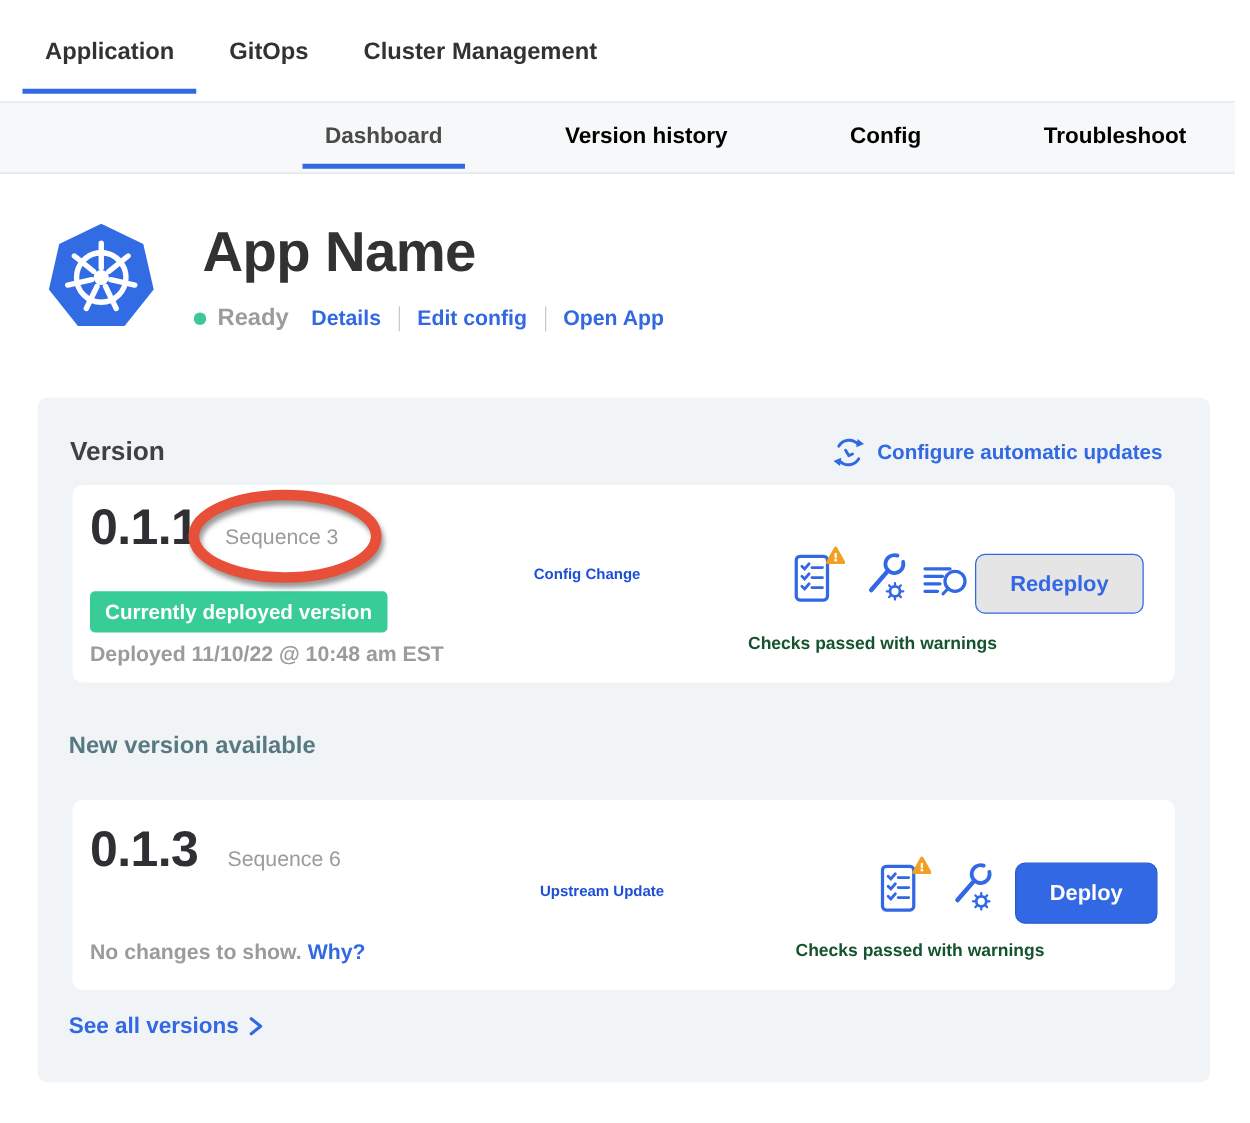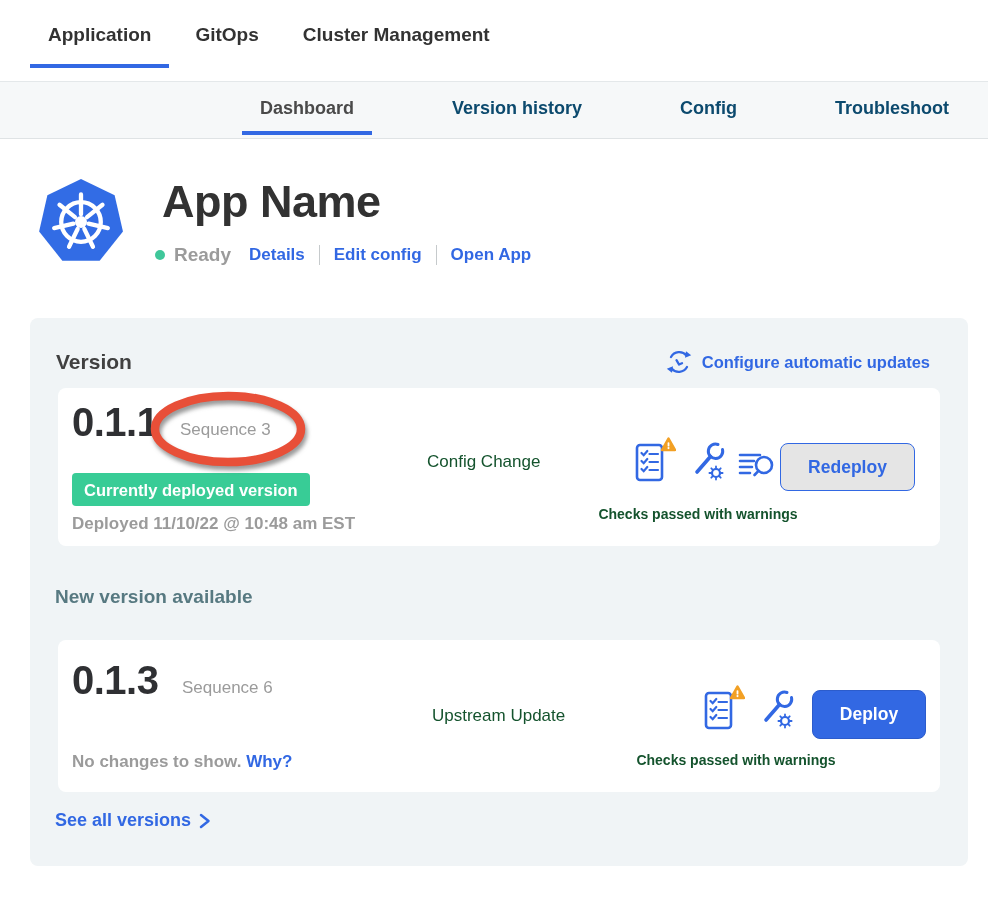--- a/index.html
+++ b/index.html
@@ -2,31 +2,31 @@
 <html><head>
 <meta charset="utf-8">
 <style>
   * { margin:0; padding:0; box-sizing:border-box; }
   html,body { width:1000px; height:898px; background:#ffffff;
     font-family:"Liberation Sans","DejaVu Sans",sans-serif; color:#323232;
     overflow:hidden; position:relative; }
 
   
   .top-nav { position:absolute; top:0; left:0; width:968px; height:81px;
-    background:#fff; display:flex; align-items:flex-start; padding-left:30px; }
+    background:#fff; display:flex; align-items:center; padding-left:18px; }
   .top-tab { padding:24px 18px 18px; font-size:19px; font-weight:700; color:#323232;
     border-bottom:4px solid transparent; margin-right:8px; cursor:pointer; white-space:nowrap; }
   .top-tab.active { border-bottom-color:#3268e3; }
 
   
   .sub-nav { position:absolute; top:81px; left:0; width:988px; height:58px;
     background:#f6f8f9; border-top:1px solid #e4e8ea; border-bottom:1px solid #dfe3e5;
     display:flex; padding-left:242px; }
   .sub-tab { padding:0 18px; height:53px; line-height:53px; font-size:18px; font-weight:700;
-    color:#0c4a6e; border-bottom:4px solid transparent; margin-right:62px; cursor:pointer; white-space:nowrap; }
+    color:#000000; border-bottom:4px solid transparent; margin-right:62px; cursor:pointer; white-space:nowrap; }
   .sub-tab.active { color:#4a4a4a; border-bottom-color:#3268e3; }
 
   
   .k8s-logo { position:absolute; left:38px; top:177px; }
   .app-title { position:absolute; left:162px; top:176px; font-size:45px; font-weight:700;
     letter-spacing:-0.5px; color:#323232; }
   .status-row { position:absolute; left:155px; top:244px; display:flex; align-items:center; }
   .status-dot { width:10px; height:10px; border-radius:50%; background:#3fc79a; margin-right:9px; }
   .status-text { font-size:19px; font-weight:700; color:#9b9b9b; margin-right:18px; }
   .hdr-link { font-size:17px; font-weight:700; color:#3268e3; cursor:pointer; text-decoration:none; }
@@ -44,21 +44,21 @@
 
   .white-card { position:absolute; left:28px; width:882px; background:#ffffff; border-radius:8px; }
   .card-1 { top:70px; height:158px; }
   .card-2 { top:322px; height:152px; }
 
   .ver-num { position:absolute; font-size:40px; font-weight:800; color:#2f3033; letter-spacing:-0.5px; }
   .seq { position:absolute; font-size:17px; color:#9b9b9b; }
   .badge { position:absolute; left:14px; top:85px; background:#38cc96; color:#fff;
     font-size:16.5px; font-weight:700; padding:8px 12px 6px; border-radius:4px; white-space:nowrap; }
   .meta-text { position:absolute; font-size:17px; font-weight:700; color:#9b9b9b; white-space:nowrap; }
-  .source-label { position:absolute; font-size:17px; font-weight:400; color:#14532d; white-space:nowrap; }
+  .source-label { position:absolute; font-size:12px; font-weight:700; color:#1d4ed8; white-space:nowrap; }
   .icons-row { position:absolute; display:flex; align-items:flex-end; gap:13px; }
   .checks-text { position:absolute; font-size:14px; font-weight:700; color:#14532d;
     text-align:center; width:400px; white-space:nowrap; }
 
   .btn { position:absolute; display:flex; align-items:center; justify-content:center;
     font-size:17.5px; font-weight:700; border-radius:8px; cursor:pointer;
     font-family:inherit; }
   .btn-outline { left:722px; top:55px; width:135px; height:48px; background:#e5e5e5;
     border:1.5px solid #3268e3; color:#3268e3; }
   .btn-solid { left:754px; top:50px; width:114px; height:49px; background:#3268e3;

